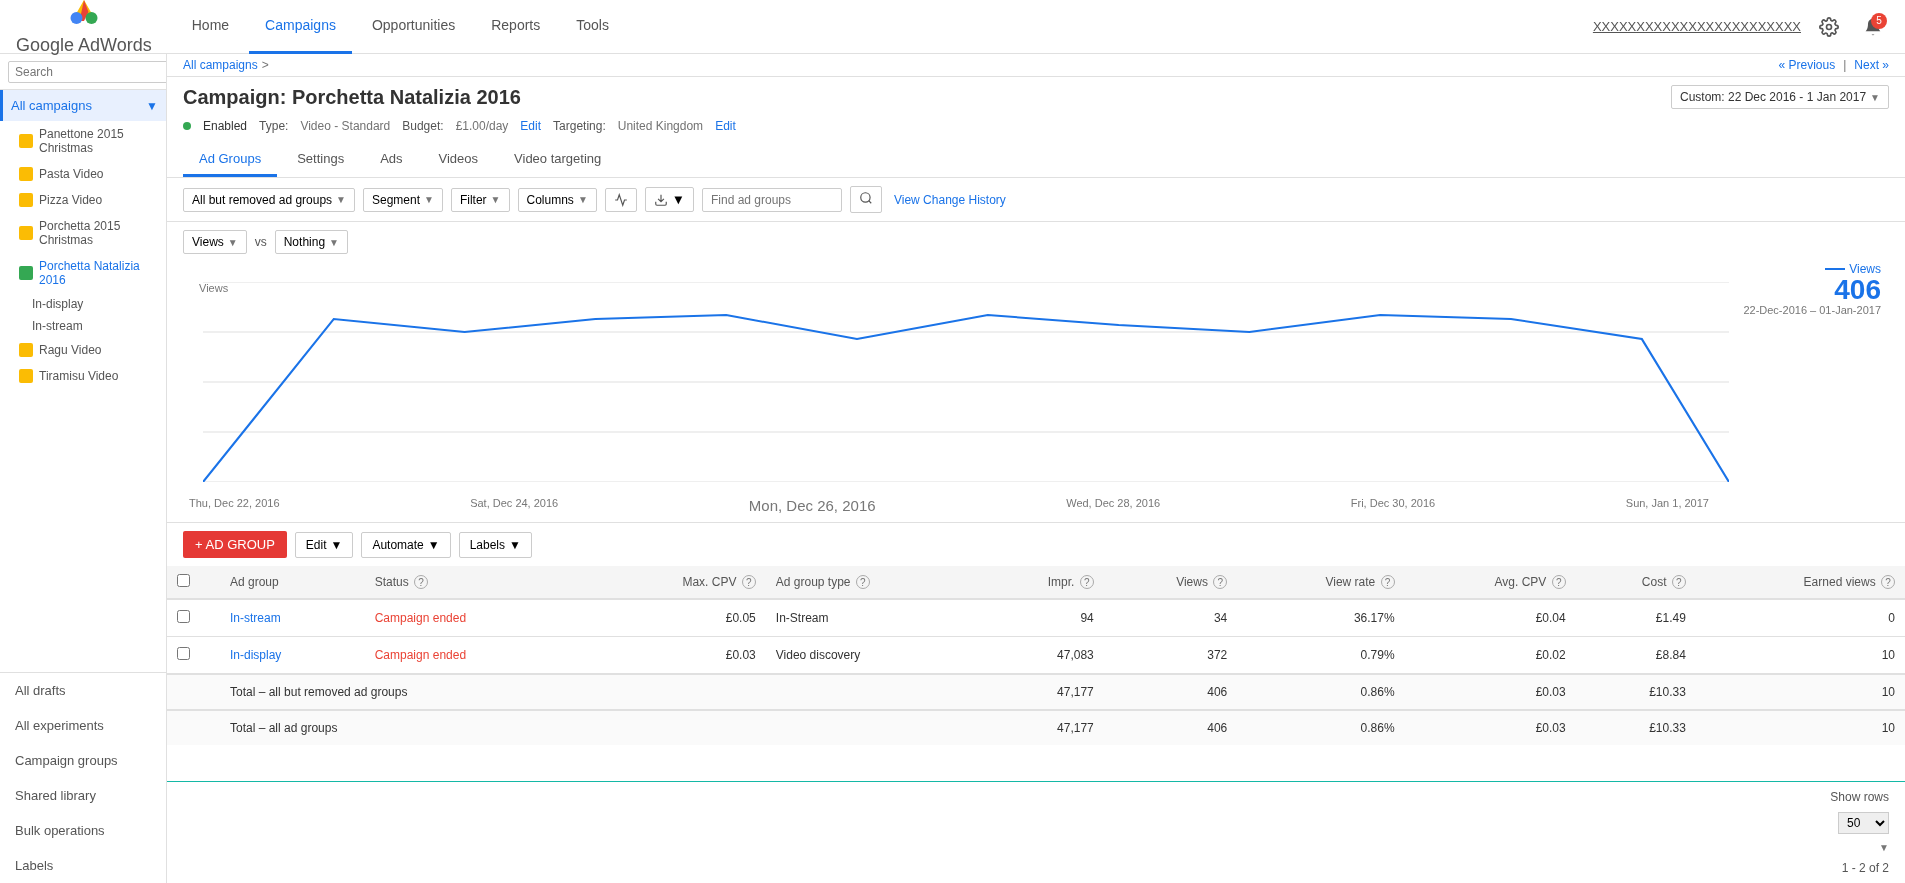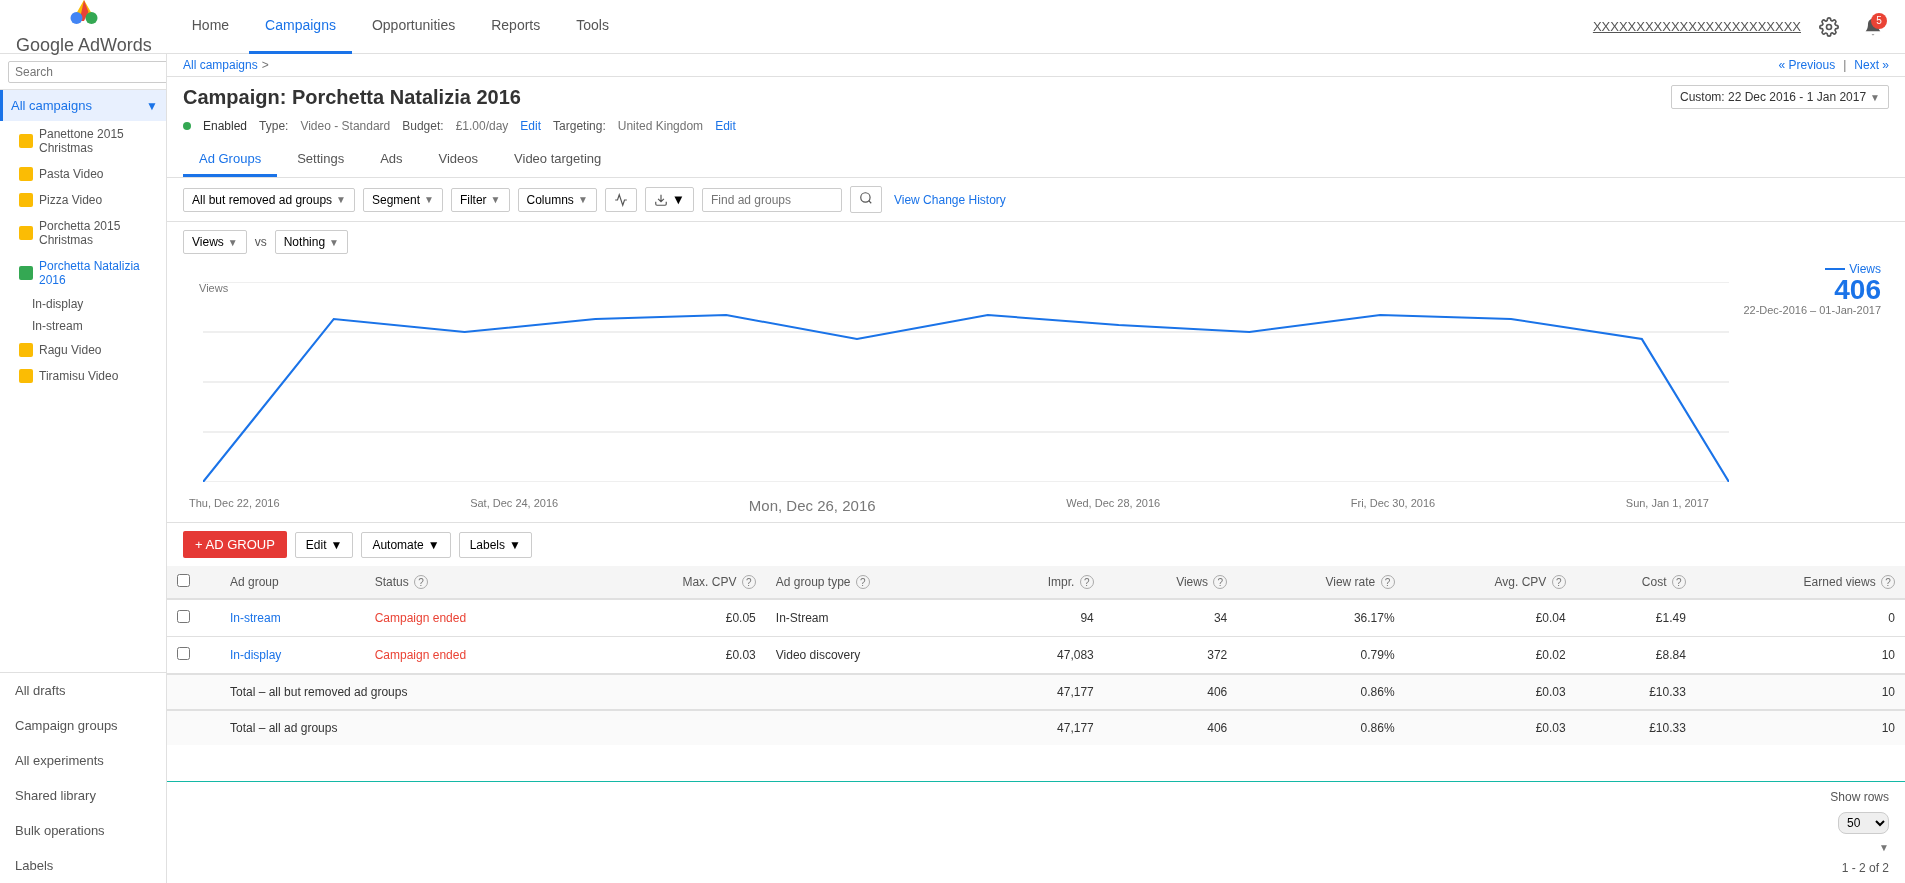--- a/index.html
+++ b/index.html
@@ -474,21 +474,21 @@
       align-items: flex-end;
       justify-content: flex-end;
       gap: 8px;
       font-size: 12px;
       color: #555;
       border-top: 1px solid #14b8a6;
       flex-direction: column;
     }
     .rows-select {
       border: 1px solid #ccc;
-      border-radius: 8px;
+      border-radius: 0;
       padding: 2px 4px;
       font-size: 12px;
     }
     .checkbox-col {
       width: 32px;
       text-align: center;
     }
     .col-dot { width: 20px; }
   </style>
 </head>
@@ -570,22 +570,22 @@
       <div class="campaign-icon video"></div>
       <span>Ragu Video</span>
     </div>
     <div class="campaign-item">
       <div class="campaign-icon video"></div>
       <span>Tiramisu Video</span>
     </div>
 
     <div class="sidebar-bottom">
       <div class="sidebar-bottom-item">All drafts</div>
+      <div class="sidebar-bottom-item">All experiments</div>
       <div class="sidebar-bottom-item">Campaign groups</div>
-      <div class="sidebar-bottom-item">All experiments</div>
       <div class="sidebar-bottom-item">Shared library</div>
       <div class="sidebar-bottom-item">Bulk operations</div>
       <div class="sidebar-bottom-item">Labels</div>
     </div>
   </div>
 
   <div class="content">
 
     <div class="breadcrumb-bar">
       <div class="breadcrumb-left">

